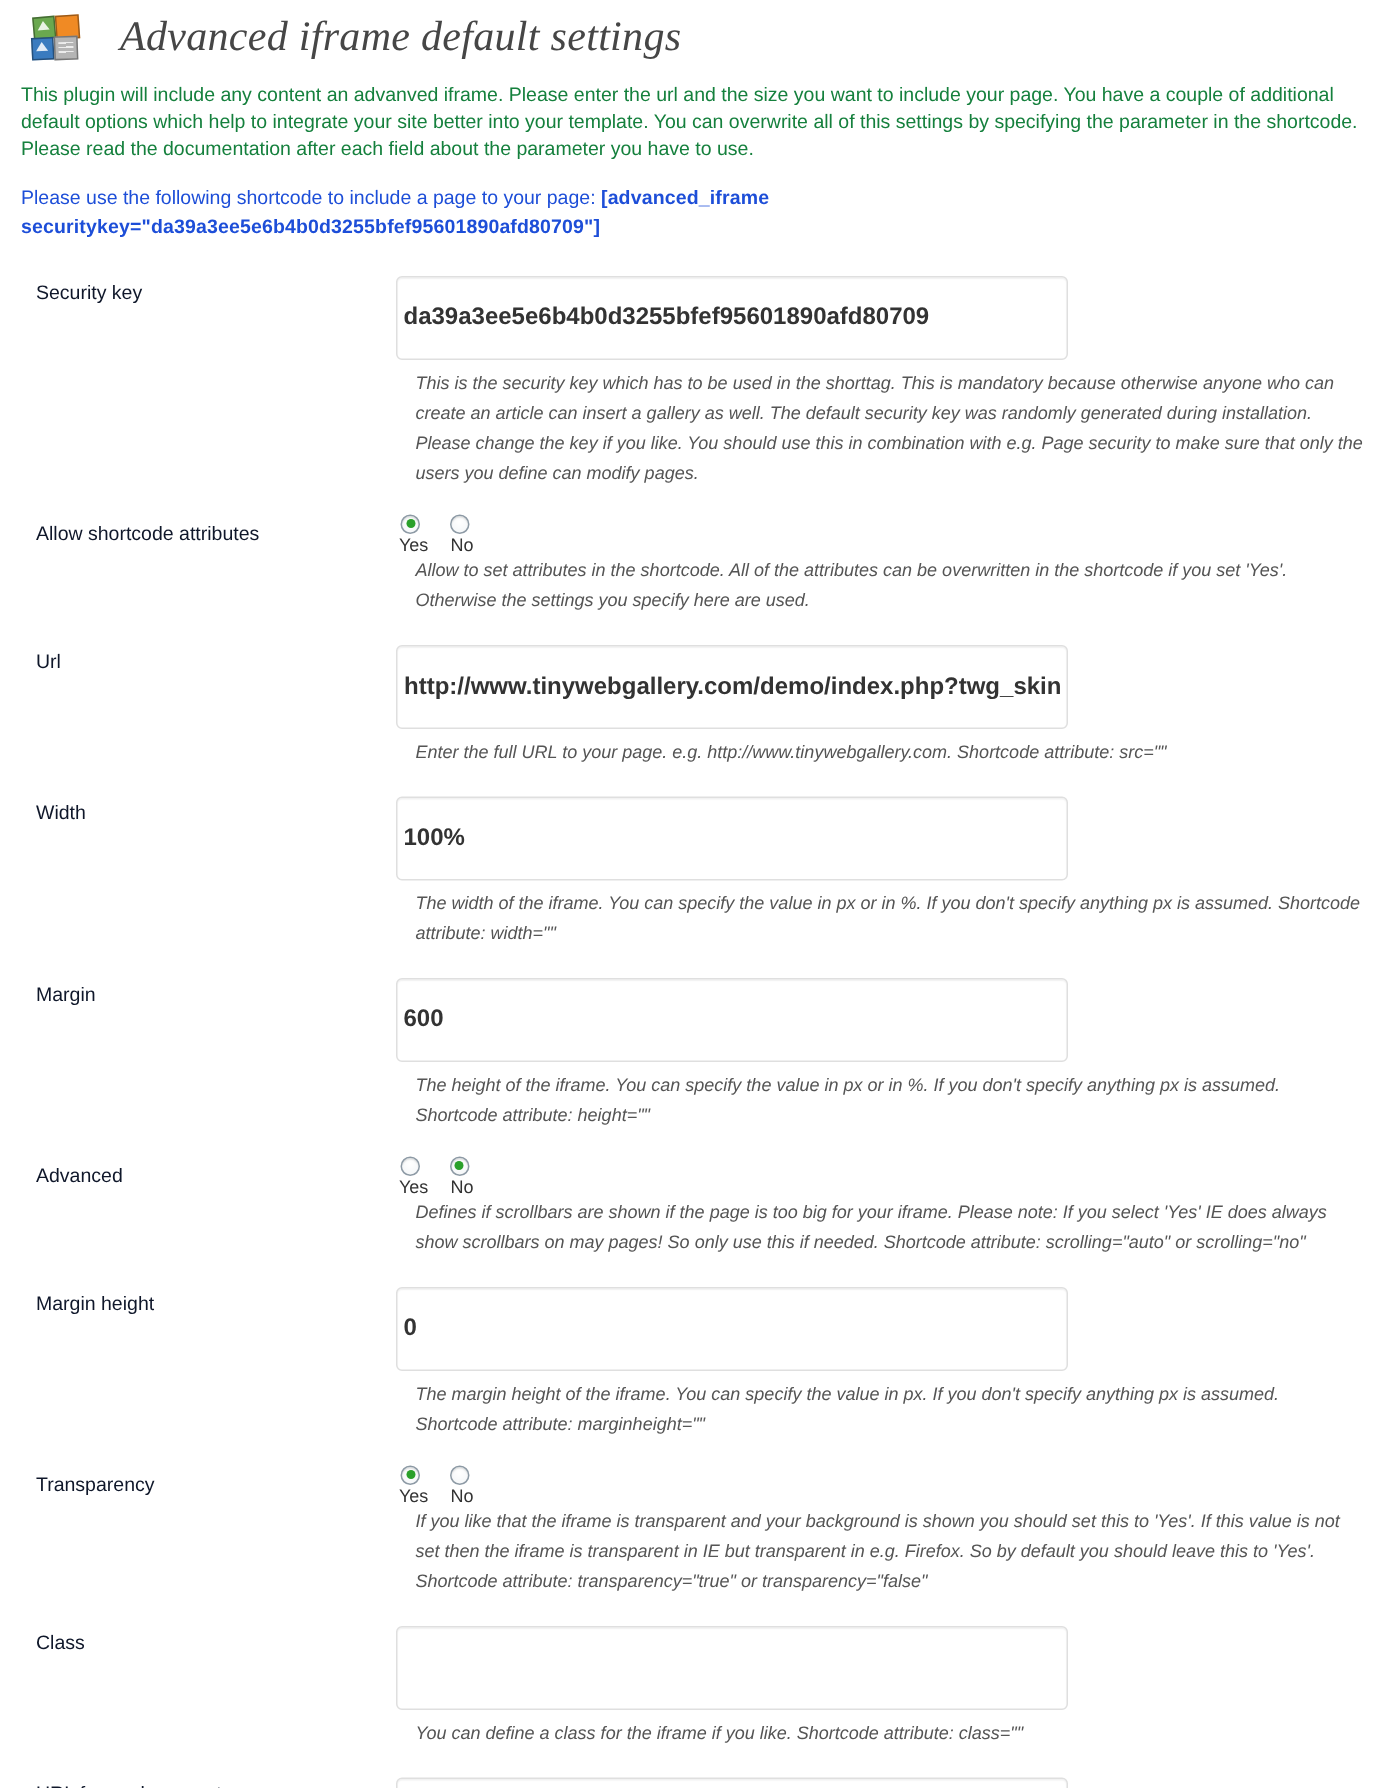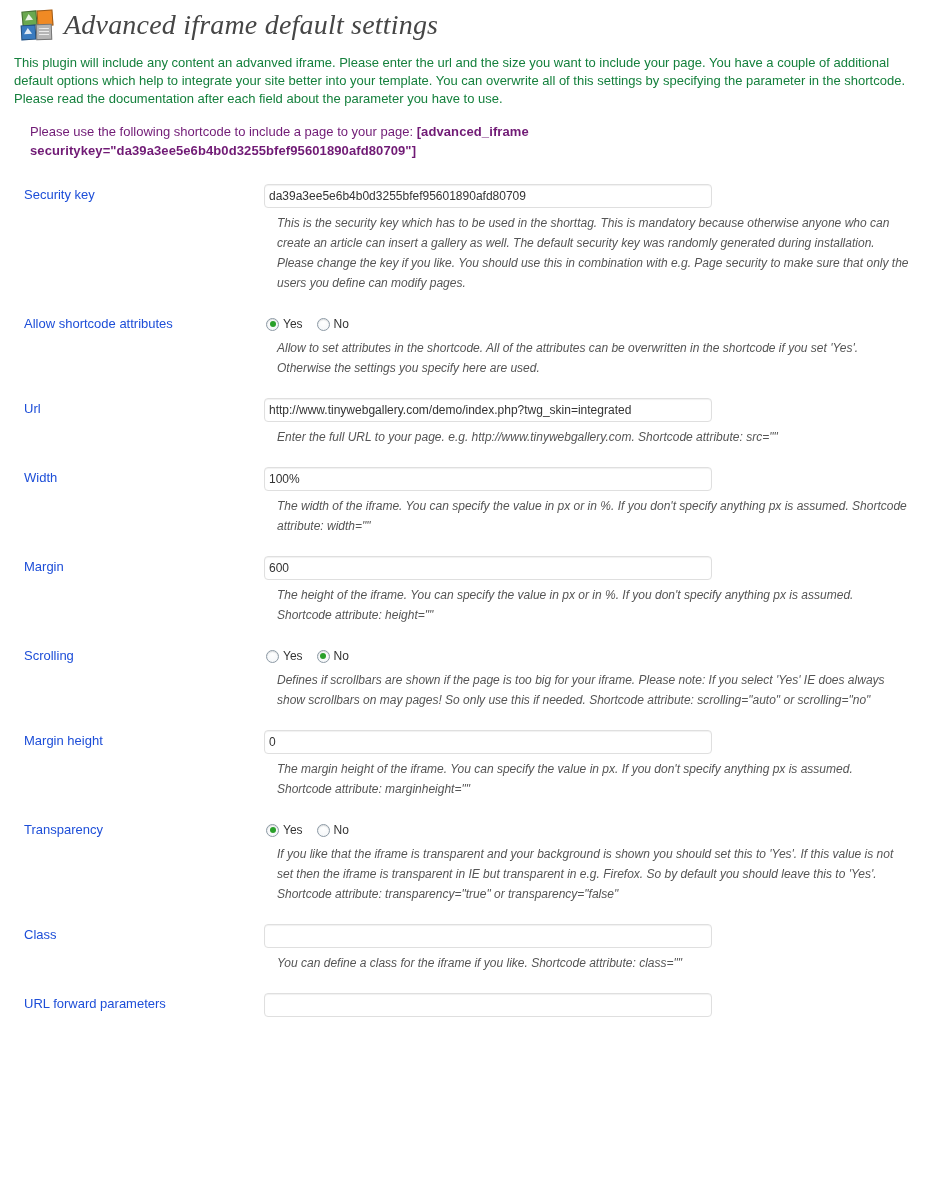--- a/index.html
+++ b/index.html
@@ -57,98 +57,100 @@
     content: "";
     position: absolute;
     left: 2px; top: 3px; right: 2px; bottom: 3px;
     background: repeating-linear-gradient(
       to bottom,
       rgba(255,255,255,.75) 0px, rgba(255,255,255,.75) 1px,
       transparent 1px, transparent 3px);
   }
 
   h1.page-title {
-    margin: 0;
+    margin: 16px;
     font-family: "Liberation Serif", serif;
     font-style: italic;
     font-weight: normal;
     font-size: 28px;
     line-height: 32px;
     color: #464646;
     letter-spacing: .2px;
   }
 
   
   p.intro {
     margin: 8px 0 0 0;
     line-height: 18px;
     font-size: 13px;
     color: #15803d;
     max-width: 905px;
   }
   p.shortcode-line {
-    margin: 14px 0 0 16px;
+    margin: 14px 0 0 0;
     line-height: 19px;
     font-size: 13px;
-    color: #701a75;
+    color: #1d4ed8;
     max-width: 580px;
   }
   p.shortcode-line b {
     font-weight: bold;
     letter-spacing: .1px;
   }
 
   
   table.form-table {
     border-collapse: collapse;
     width: 905px;
     margin-top: 14px;
     table-layout: fixed;
   }
   table.form-table th {
     width: 230px;
     text-align: left;
     vertical-align: top;
     font-weight: normal;
     font-size: 13px;
-    color: #1d4ed8;
+    color: #0f172a;
     padding: 12px 10px 12px 10px;
     line-height: 18px;
   }
   table.form-table td {
     vertical-align: top;
     padding: 10px 10px 10px 0;
   }
 
   input.text-field {
     width: 438px;
     height: 18px;
-    padding: 2px 4px;
+    padding: 18px 4px;
     font-family: "Liberation Sans", sans-serif;
-    font-size: 12px;
+    font-size: 16px;
     color: #333;
     border: 1px solid #dfdfdf;
     border-radius: 4px;
     background: #fff;
     box-shadow: inset 0 1px 1px rgba(0,0,0,.06);
     outline: none;
     box-sizing: content-box;
+    font-weight: bold;
   }
 
   .radio-row {
     display: flex;
     align-items: center;
     height: 18px;
     margin: 2px 0 2px 2px;
   }
   .radio-opt {
     display: flex;
     align-items: center;
     margin-right: 14px;
     cursor: pointer;
+    flex-direction: column;
   }
   .radio-dot {
     width: 11px;
     height: 11px;
     border: 1px solid #8d9aa5;
     border-radius: 50%;
     background: radial-gradient(circle at 50% 35%, #ffffff 0%, #f2f5f7 100%);
     box-shadow: inset 0 1px 1px rgba(0,0,0,.12);
     position: relative;
     margin-right: 4px;
@@ -224,21 +226,21 @@
         </tr>
         <tr>
           <th>Width</th>
           <td><input type="text" class="text-field" value="100%" style=""><p class="description">The width of the iframe. You can specify the value in px or in %. If you don't specify anything px is assumed. Shortcode attribute: width=""</p></td>
         </tr>
         <tr>
           <th>Margin</th>
           <td><input type="text" class="text-field" value="600" style=""><p class="description">The height of the iframe. You can specify the value in px or in %. If you don't specify anything px is assumed. Shortcode attribute: height=""</p></td>
         </tr>
         <tr>
-          <th>Scrolling</th>
+          <th>Advanced</th>
           <td>
             <div class="radio-row">
               <label class="radio-opt">
                 <span class="radio-dot"></span>
                 <span class="radio-label">Yes</span>
               </label>
               <label class="radio-opt">
                 <span class="radio-dot checked"></span>
                 <span class="radio-label">No</span>
               </label>

